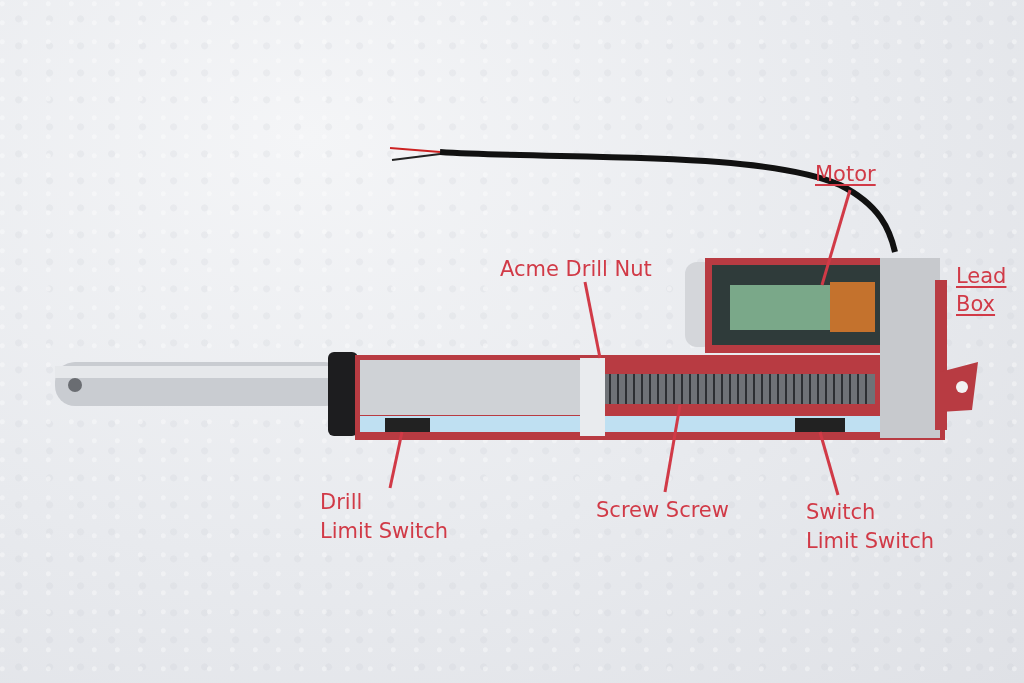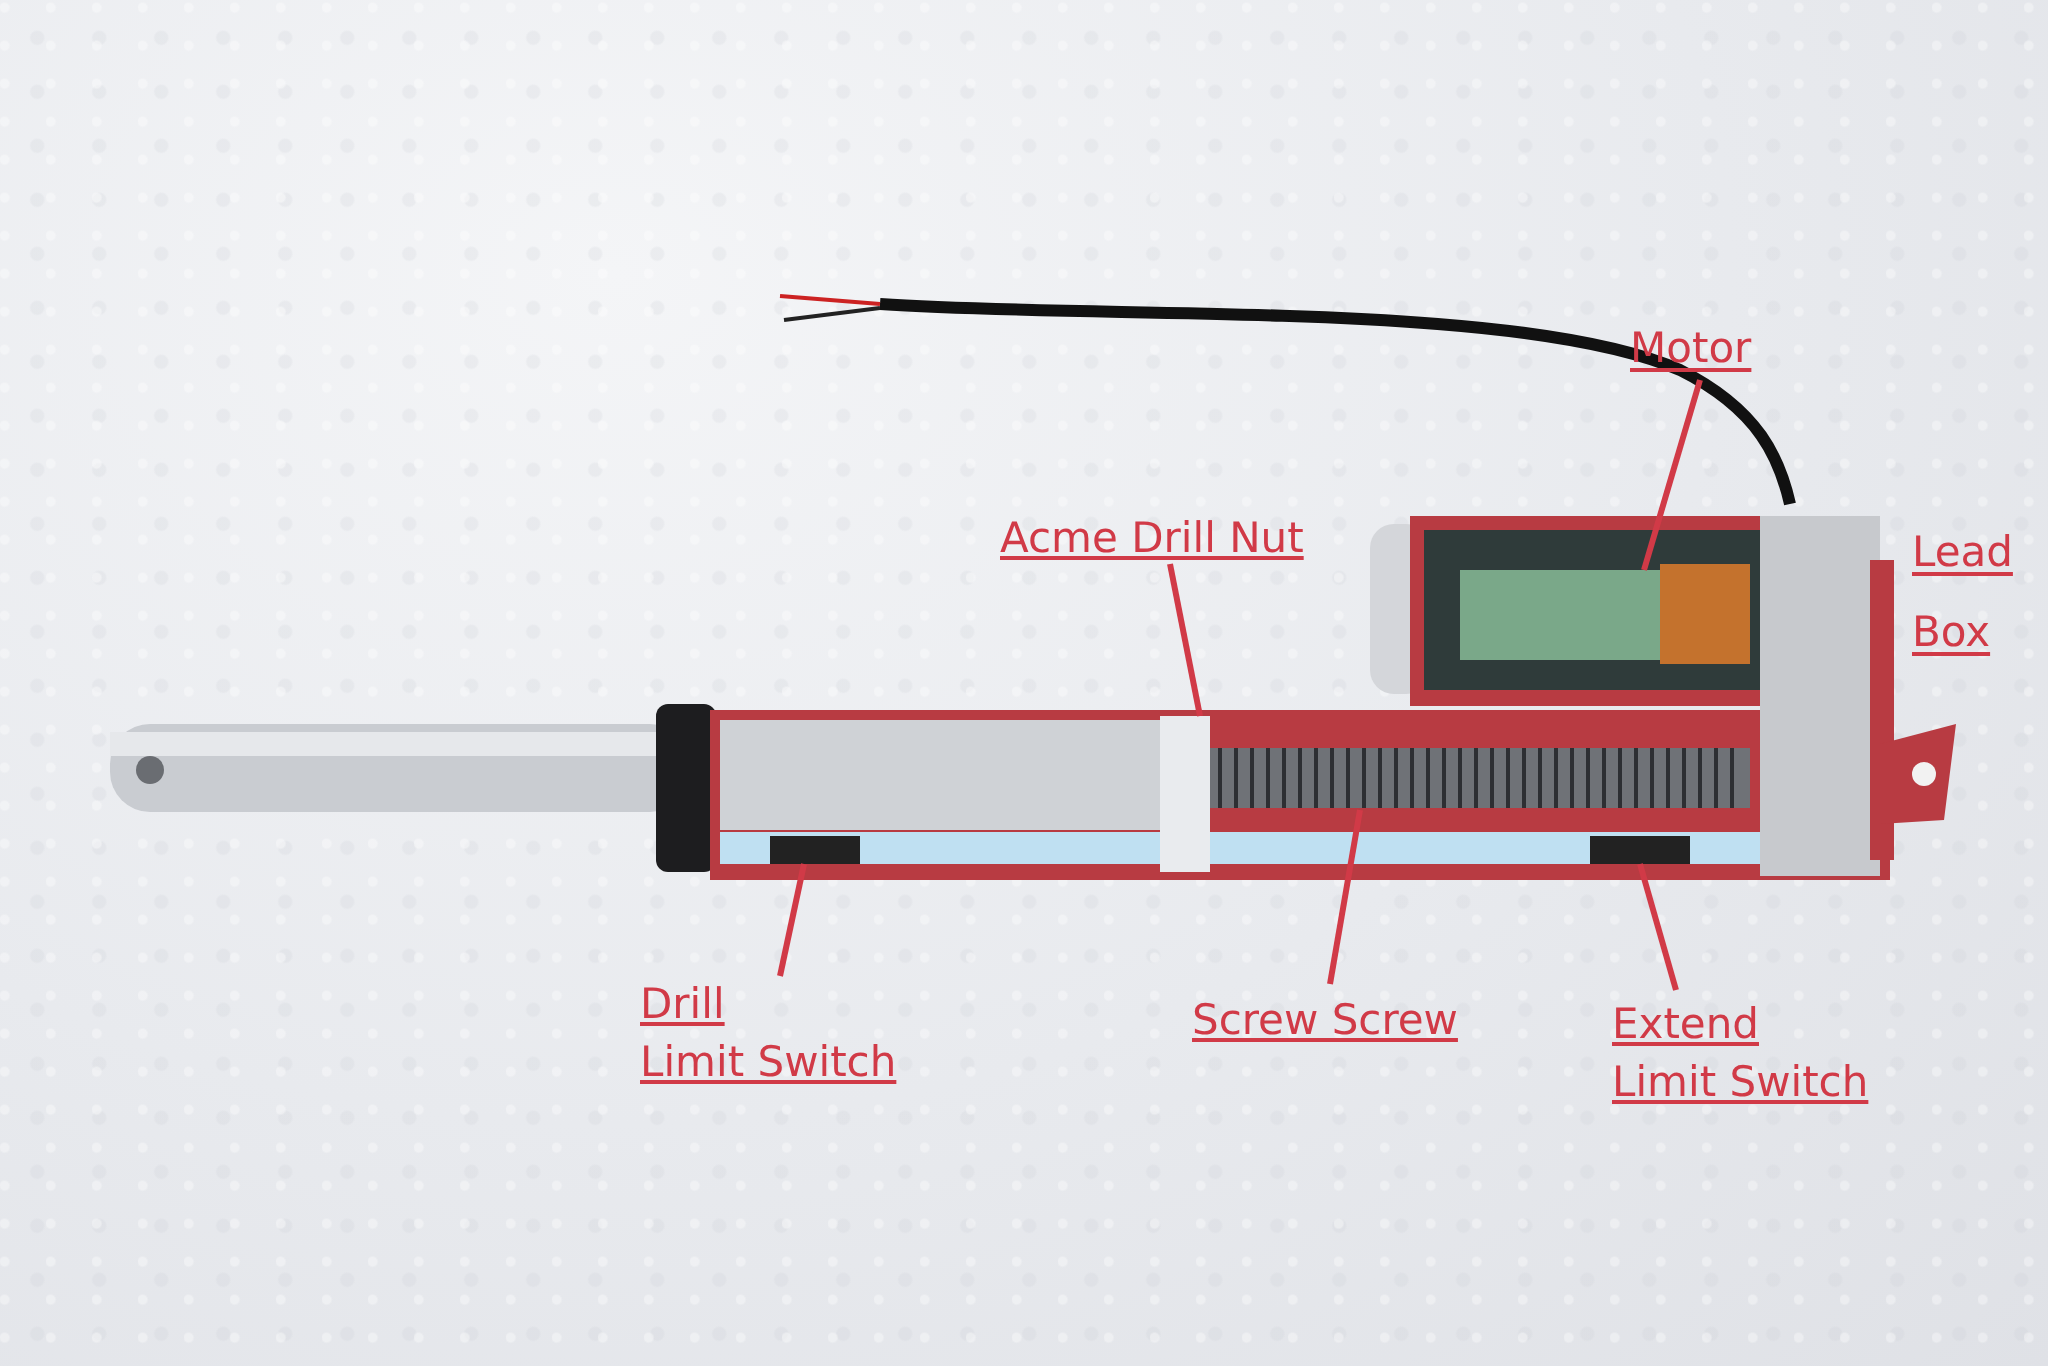--- a/index.html
+++ b/index.html
@@ -4,21 +4,21 @@
 <style>
   html,body{margin:0;padding:0;}
   body{width:1024px;height:683px;overflow:hidden;position:relative;
     background: radial-gradient(ellipse at 30% 20%, #f4f5f7 0%, #e8eaee 55%, #dfe1e6 100%);
     font-family:"DejaVu Sans", sans-serif;}
   .tex{position:absolute;inset:0;
     background-image:
       radial-gradient(circle at 10% 20%, rgba(255,255,255,.6) 0 2px, transparent 3px),
       radial-gradient(circle at 60% 70%, rgba(200,203,210,.35) 0 3px, transparent 4px);
     background-size:23px 19px, 31px 27px;opacity:.6;}
-  .label{position:absolute;color:#d13a47;font-size:21px;line-height:28px;white-space:pre;text-decoration:underline;}
+  .label{position:absolute;color:#d13a47;font-size:21px;line-height:28px;white-space:pre;}
   .label.u{text-decoration:underline;text-decoration-thickness:2px;text-underline-offset:3px;}
   svg{position:absolute;left:0;top:0;}
 </style>
 </head>
 <body>
 
 <div class="tex"></div>
 
 <svg width="1024" height="683">
 
@@ -58,19 +58,19 @@
     <line x1="850" y1="190" x2="822" y2="285"></line>
     <line x1="585" y1="282" x2="600" y2="358"></line>
     <line x1="402" y1="432" x2="390" y2="488"></line>
     <line x1="680" y1="405" x2="665" y2="492"></line>
     <line x1="820" y1="432" x2="838" y2="495"></line>
   </g>
 </svg>
 
 <div class="label u" style="left:815px;top:160px;">Motor</div>
 <div class="label u" style="left:956px;top:262px;">Lead</div>
-<div class="label u" style="left:956px;top:302px;">Box</div>
+<div class="label u" style="left:956px;top:290px;">Box</div>
 <div class="label" style="left:500px;top:255px;">Acme Drill Nut</div>
 <div class="label" style="left:320px;top:488px;">Drill</div>
 <div class="label" style="left:320px;top:517px;">Limit Switch</div>
 <div class="label" style="left:596px;top:496px;">Screw Screw</div>
-<div class="label" style="left:806px;top:498px;">Extend</div>
+<div class="label" style="left:806px;top:498px;">Switch</div>
 <div class="label" style="left:806px;top:527px;">Limit Switch</div>
 
 </body></html>

